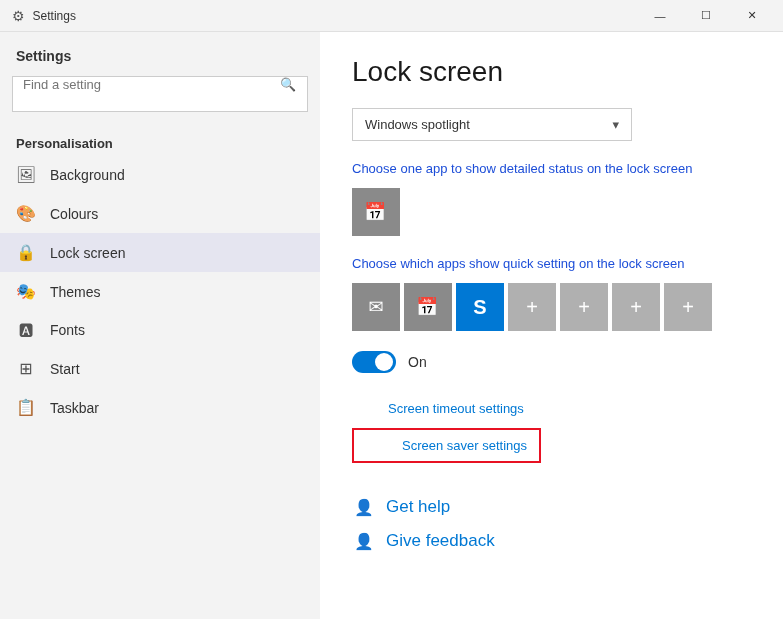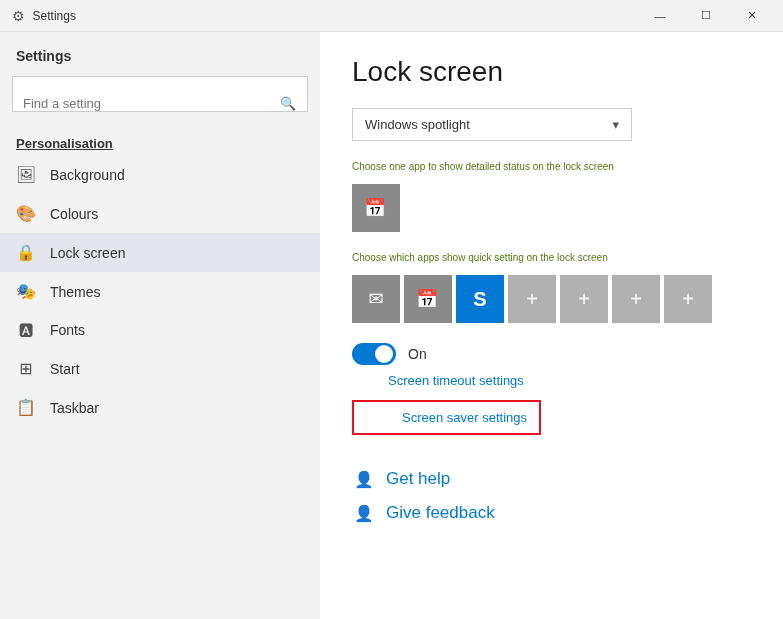--- a/index.html
+++ b/index.html
@@ -71,21 +71,21 @@
     }
     .sidebar-header {
       padding: 8px 16px 12px 16px;
       font-size: 14px;
       font-weight: 600;
       color: #333;
     }
     .search-box {
       margin: 0 12px 16px 12px;
       display: flex;
-      align-items: flex-end;
+      align-items: flex-start;
       border: 1px solid #ccc;
       background: #fff;
       height: 36px;
       padding: 0 10px;
     }
     .search-input {
       flex: 1;
       border: none;
       outline: none;
       font-size: 13px;
@@ -95,21 +95,20 @@
     .search-icon-btn {
       color: #555;
       font-size: 13px;
       cursor: pointer;
     }
     .section-label {
       padding: 8px 16px 4px 16px;
       font-size: 13px;
       font-weight: 700;
       color: #333;
-      text-decoration: underline;
     }
     .nav-item {
       display: flex;
       align-items: center;
       gap: 14px;
       padding: 10px 16px;
       cursor: pointer;
       font-size: 14px;
       color: #333;
     }
@@ -150,22 +149,22 @@
       width: 280px;
       background: #fff;
       cursor: pointer;
       font-size: 13px;
       color: #333;
     }
     .dropdown-arrow { color: #555; }
 
     
     .section-title {
-      font-size: 10px;
-      color: #4d7c0f;
+      font-size: 13px;
+      color: #1d4ed8;
       margin-bottom: 12px;
     }
     .app-icons-row {
       display: flex;
       gap: 4px;
       margin-bottom: 20px;
     }
     .app-icon-box {
       width: 48px;
       height: 48px;
@@ -179,21 +178,21 @@
     }
     .app-icon-box.mail { background: #8a8a8a; }
     .app-icon-box.cal { background: #8a8a8a; }
     .app-icon-box.skype { background: #0078d4; }
     .app-icon-box.plus { background: #b0b0b0; color: #fff; font-size: 20px; }
 
     .toggle-row {
       display: flex;
       align-items: center;
       gap: 12px;
-      margin-bottom: 8px;
+      margin-bottom: 28px;
     }
     .toggle {
       width: 44px;
       height: 22px;
       background: #0078d4;
       border-radius: 11px;
       position: relative;
       cursor: pointer;
       flex-shrink: 0;
     }

